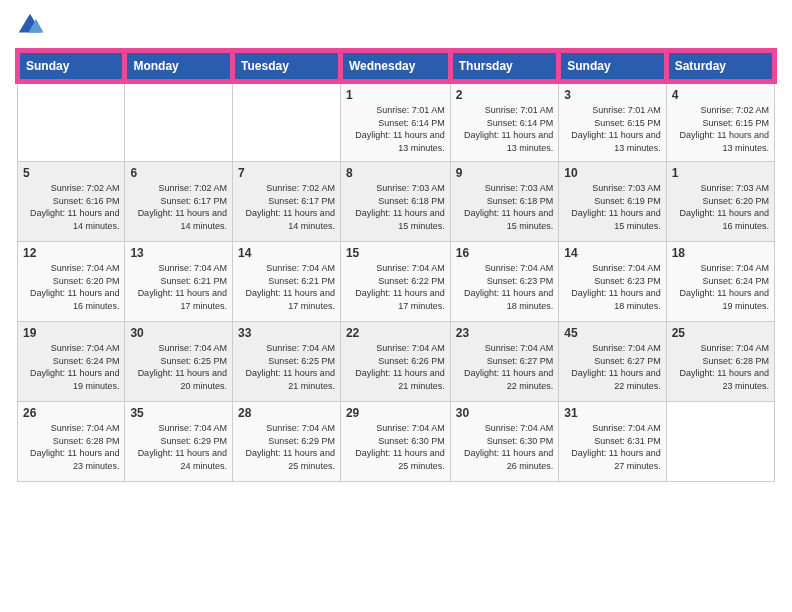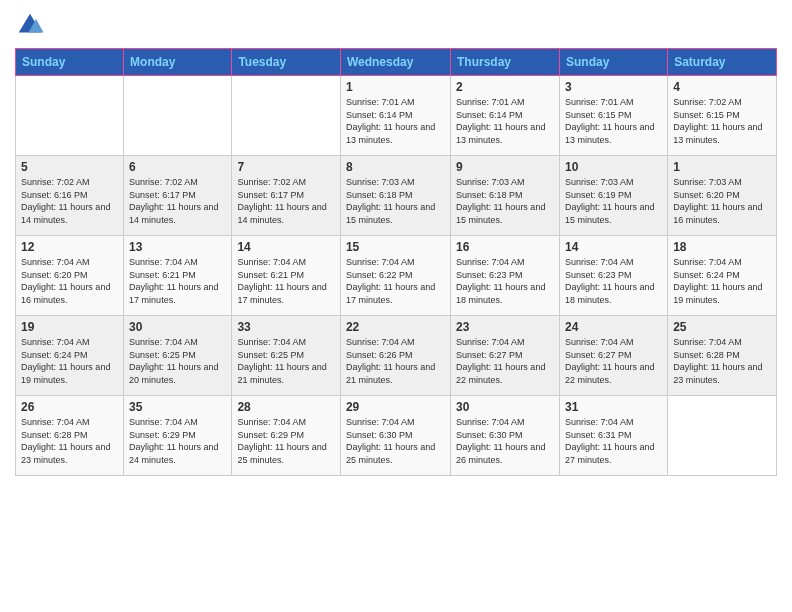--- a/index.html
+++ b/index.html
@@ -57,25 +57,25 @@
       font-size: 14px;
       color: #555;
     }
     .calendar {
       width: 100%;
       border-collapse: collapse;
       border: 1px solid #ccc;
     }
     .calendar th {
       background-color: #2a5db0;
-      color: #7dd3fc;
+      color: #ffffff;
       text-align: left;
       padding: 6px 6px;
       font-size: 12px;
-      border: 1px solid #ec4899;
+      border: 5px solid #ec4899;
     }
     .calendar td {
       vertical-align: top;
       padding: 4px 5px;
       border: 1px solid #ccc;
       width: 113px;
       height: 80px;
       background: #fff;
       font-size: 9.5px;
       color: #333;
@@ -92,20 +92,21 @@
       display: block;
       margin-bottom: 2px;
     }
     .empty-cell {
       background: #fff !important;
     }
     .day-info {
       font-size: 9px;
       line-height: 1.4;
       color: #333;
+      text-align: right;
     }
   </style>
 </head>
 <body>
 
 <div class="page">
   <div class="header">
     <div class="logo">
       <svg class="logo-icon" viewBox="0 0 40 40">
         <polygon points="20,5 35,30 5,30" fill="#2a5db0"></polygon>
@@ -231,21 +232,21 @@
           </td>
           <td>
             <span class="day-number">22</span>
             <div class="day-info">Sunrise: 7:04 AM<br>Sunset: 6:26 PM<br>Daylight: 11 hours and 21 minutes.</div>
           </td>
           <td>
             <span class="day-number">23</span>
             <div class="day-info">Sunrise: 7:04 AM<br>Sunset: 6:27 PM<br>Daylight: 11 hours and 22 minutes.</div>
           </td>
           <td>
-            <span class="day-number">24</span>
+            <span class="day-number">45</span>
             <div class="day-info">Sunrise: 7:04 AM<br>Sunset: 6:27 PM<br>Daylight: 11 hours and 22 minutes.</div>
           </td>
           <td>
             <span class="day-number">25</span>
             <div class="day-info">Sunrise: 7:04 AM<br>Sunset: 6:28 PM<br>Daylight: 11 hours and 23 minutes.</div>
           </td>
         </tr>
         <tr>
           <td>
             <span class="day-number">26</span>

